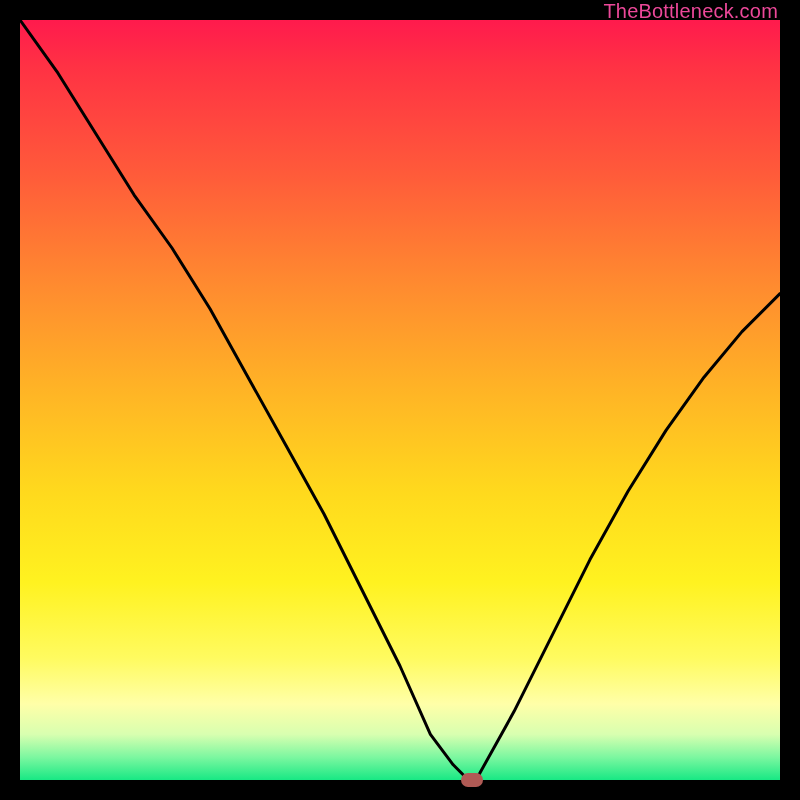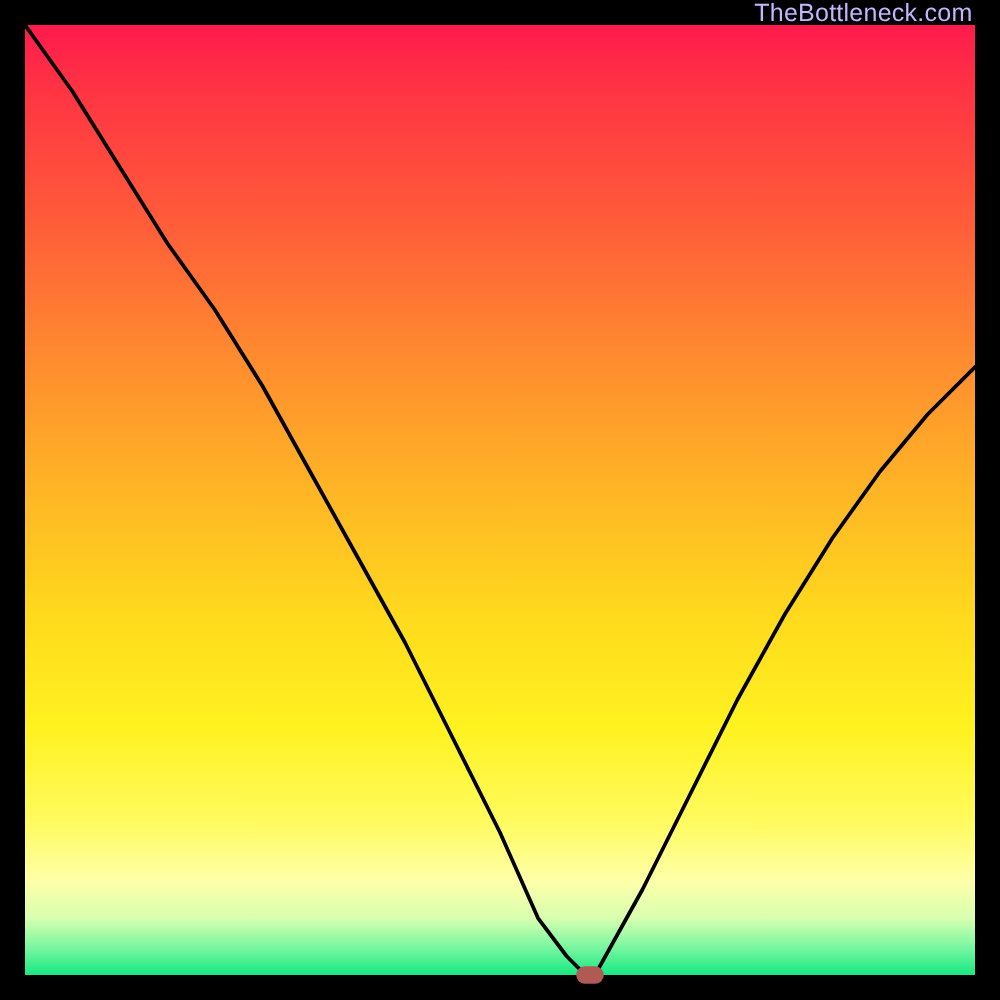--- a/index.html
+++ b/index.html
@@ -35,21 +35,21 @@
       #ffffa8 90%,
       #d8ffb0 94%,
       #7cf7a0 97%,
       #18e884 100%
     );
   }
   .watermark {
     position: absolute;
     top: 0px;
     right: 22px;
-    color: #c4b5fd;
+    color: #ec4899;
     font-size: 20px;
     font-weight: 500;
     letter-spacing: 0.2px;
     user-select: none;
   }
   svg.curve {
     position: absolute;
     left: 0;
     top: 0;
     width: 760px;

